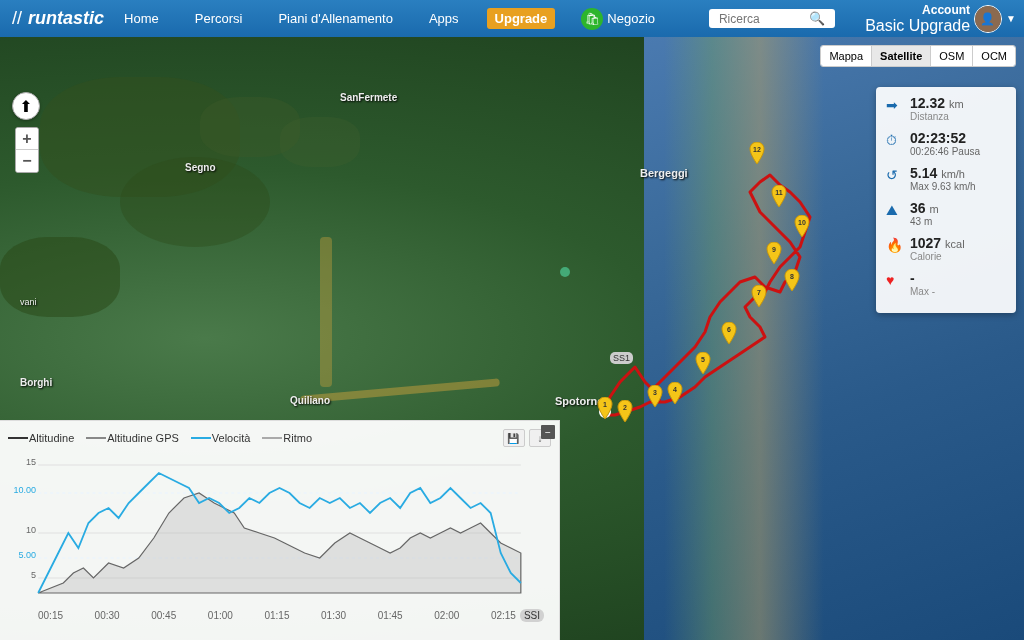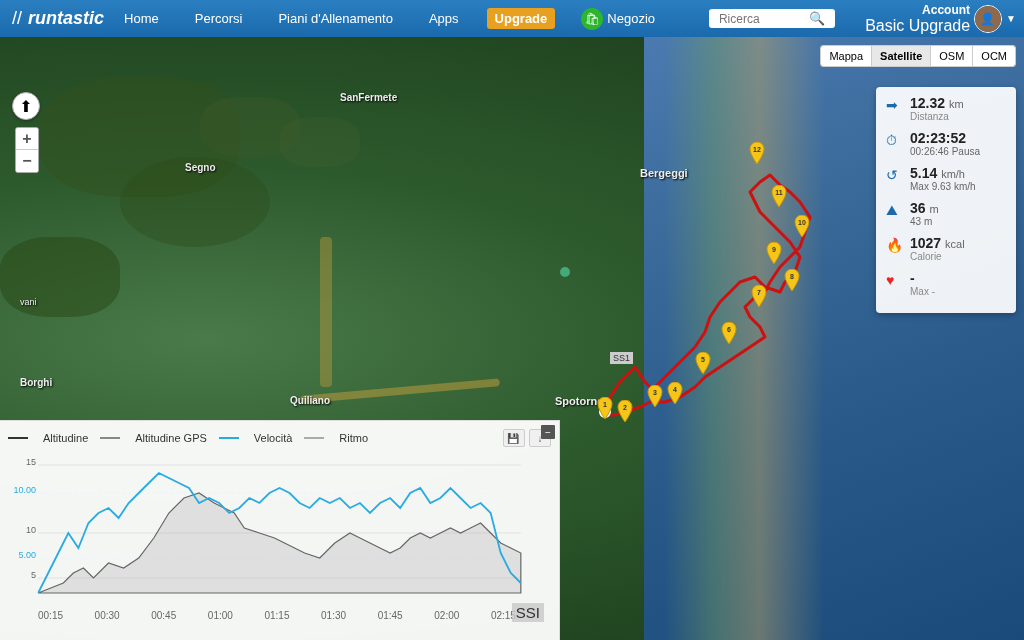--- a/index.html
+++ b/index.html
@@ -139,21 +139,21 @@
     #chart-panel {
       position: absolute; bottom: 0; left: 0; width: 560px; height: 220px;
       background: rgba(255,255,255,0.95); z-index: 60;
       border-top: 1px solid #ddd; border-right: 1px solid #ddd;
       padding: 8px 8px 0 8px;
     }
     #chart-header {
       display: flex; align-items: center; gap: 12px; margin-bottom: 6px;
       font-size: 11px;
     }
-    .legend-item { display: flex; align-items: center; gap: 15px; color: #333; }
+    .legend-item { display: flex; align-items: center; gap: 1px; color: #333; }
     .legend-line { width: 20px; height: 2px; }
     #chart-tools { margin-left: auto; display: flex; gap: 4px; }
     .chart-tool-btn {
       background: #f0f0f0; border: 1px solid #ccc; border-radius: 2px;
       width: 22px; height: 18px; cursor: pointer; font-size: 10px;
       display: flex; align-items: center; justify-content: center; color: #555;
     }
     #chart-body { position: relative; width: 100%; height: 155px; text-align: right; }
     #chart-svg { width: 100%; height: 100%; }
     #chart-close {
@@ -172,21 +172,21 @@
       background: rgba(240,240,240,0.85); z-index: 70;
       display: flex; align-items: center; justify-content: space-between;
       font-size: 10px; color: #555; padding: 0 8px;
     }
     #bottom-bar .attribution { flex: 1; }
     #bottom-bar .report-link { color: #1a6aad; cursor: pointer; text-decoration: underline; }
 
     
     #ssi-badge {
       position: absolute; bottom: 18px; right: 480px; z-index: 65;
-      background: rgba(200,200,200,0.8); font-size: 15px; color: #333; padding: 1px 4px; border-radius: 0;
+      background: rgba(200,200,200,0.8); font-size: 10px; color: #333; padding: 1px 4px; border-radius: 6px;
     }
   </style>
 </head>
 <body>
 
 <nav id="navbar">
   <div class="logo">
     <span class="logo-icon">//</span>
     <span class="logo-text">runtastic</span>
   </div>
@@ -233,21 +233,21 @@
   <div style="position:absolute;left:320px;top:200px;width:12px;height:150px;background:rgba(200,160,60,0.4);border-radius:4px;"></div>
 
   <div style="position:absolute;left:340px;top:55px;color:#eee;font-size:10px;font-weight:bold;text-shadow:1px 1px 2px #000;z-index:25;">SanFermete</div>
   <div style="position:absolute;left:185px;top:125px;color:#eee;font-size:10px;font-weight:bold;text-shadow:1px 1px 2px #000;z-index:25;">Segno</div>
   <div style="position:absolute;left:640px;top:130px;color:#eee;font-size:11px;font-weight:bold;text-shadow:1px 1px 2px #000;z-index:25;">Bergeggi</div>
   <div style="position:absolute;left:20px;top:260px;color:#eee;font-size:9px;text-shadow:1px 1px 2px #000;z-index:25;">vani</div>
   <div style="position:absolute;left:20px;top:340px;color:#eee;font-size:10px;font-weight:bold;text-shadow:1px 1px 2px #000;z-index:25;">Borghi</div>
   <div style="position:absolute;left:290px;top:358px;color:#eee;font-size:10px;font-weight:bold;text-shadow:1px 1px 2px #000;z-index:25;">Quiliano</div>
   <div style="position:absolute;left:555px;top:358px;color:#eee;font-size:11px;font-weight:bold;text-shadow:1px 1px 2px #000;z-index:25;">Spotorno</div>
 
-  <div style="position:absolute;left:610px;top:315px;background:#ccc;color:#333;font-size:9px;padding:1px 3px;border-radius:0;z-index:36;">SS1</div>
+  <div style="position:absolute;left:610px;top:315px;background:#ccc;color:#333;font-size:9px;padding:1px 3px;border-radius:5px;z-index:36;">SS1</div>
   <div style="position:absolute;left:560px;top:230px;background:#4a7;color:white;width:10px;height:10px;border-radius:50%;z-index:36;"></div>
 
   <svg id="route-svg">
 
     <polyline points="605,375 610,360 620,345 635,330 645,345 655,355 660,365 650,355 665,340 680,325 695,310 705,295 710,280 720,265 730,255 740,245 755,240 765,250 780,255 785,245 795,235 800,220 790,205 780,195 770,185 760,175 755,165 750,155 760,145 770,138 780,148 790,155 800,165 810,180 805,195 800,210 790,220 780,230 770,245 765,255 755,260 745,270 750,280 760,290 765,300 750,310 735,320 720,330 705,340 695,350 680,360 665,365 650,365 640,370 625,375 615,378 608,378" fill="none" stroke="#cc1111" stroke-width="3" stroke-linejoin="round"></polyline>
 
     <circle cx="605" cy="375" r="5" fill="#29abe2" stroke="white" stroke-width="2"></circle>
   </svg>
 
   <div style="position:absolute;left:748px;top:105px;z-index:37;">

